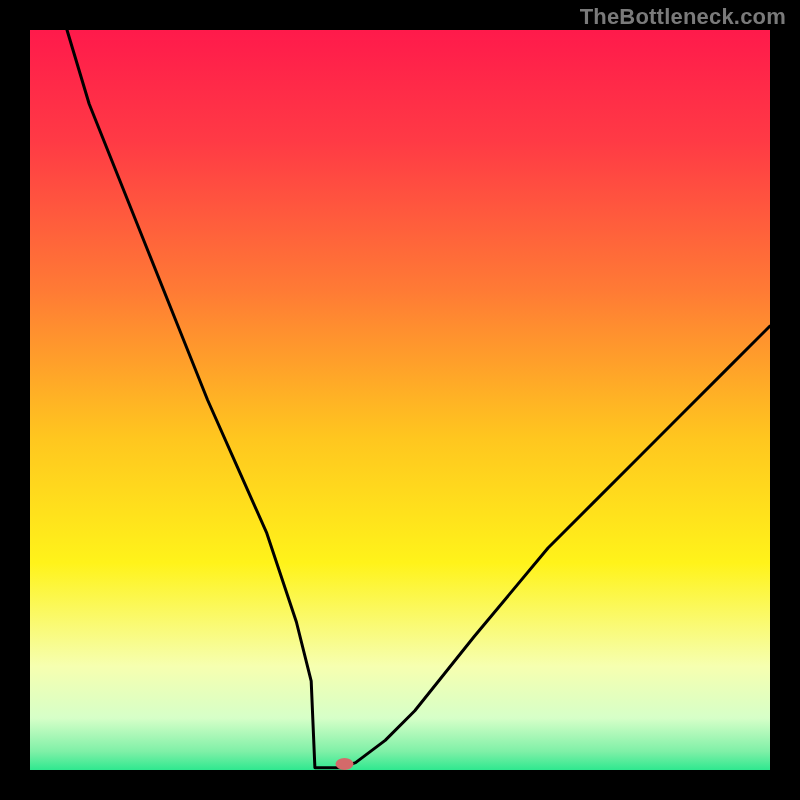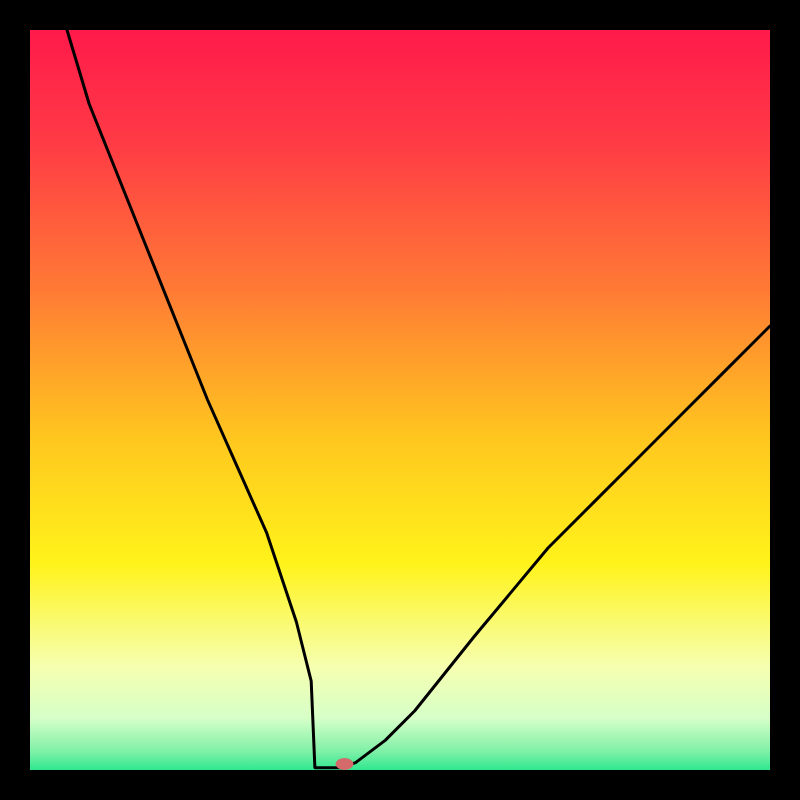--- a/index.html
+++ b/index.html
@@ -30,20 +30,21 @@
   svg.plot {
     position: absolute;
     left: 0;
     top: 0;
   }
 </style>
 </head>
 <body>
 
 <div class="frame">
+  <div class="watermark">TheBottleneck.com</div>
 
   <svg class="plot" width="800" height="800" viewBox="0 0 800 800">
     <defs>
       <linearGradient id="heat" x1="0" y1="0" x2="0" y2="1">
           <stop offset="0%" stop-color="#ff1a4b"></stop>
           <stop offset="15%" stop-color="#ff3a45"></stop>
           <stop offset="35%" stop-color="#ff7a35"></stop>
           <stop offset="55.00000000000001%" stop-color="#ffc61f"></stop>
           <stop offset="72%" stop-color="#fff31a"></stop>
           <stop offset="86%" stop-color="#f6ffb0"></stop>

